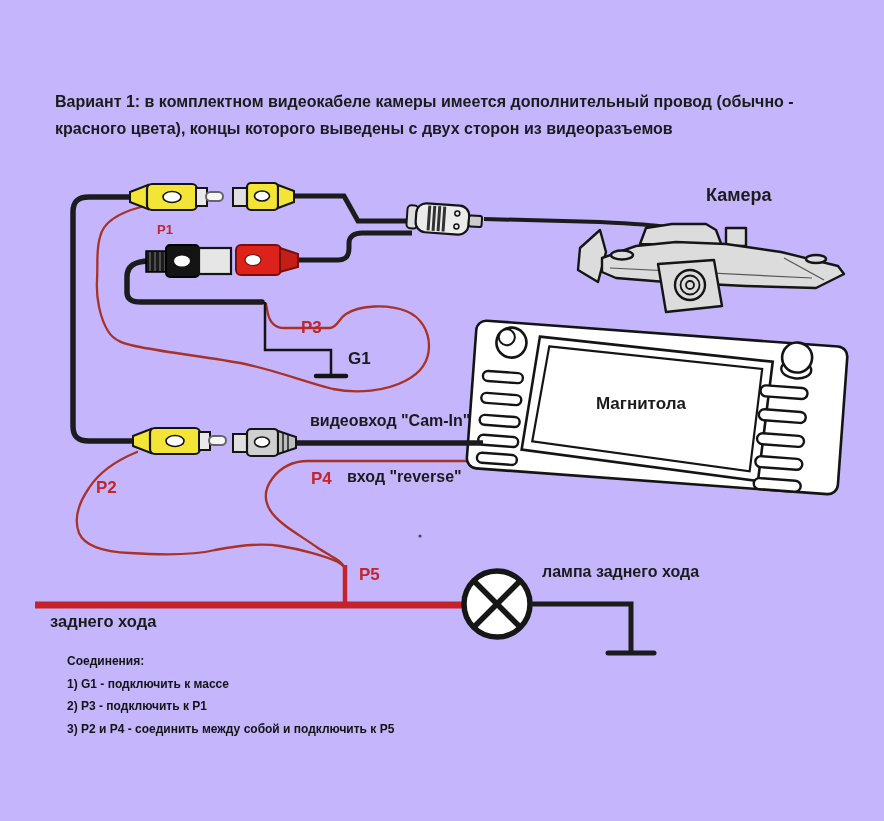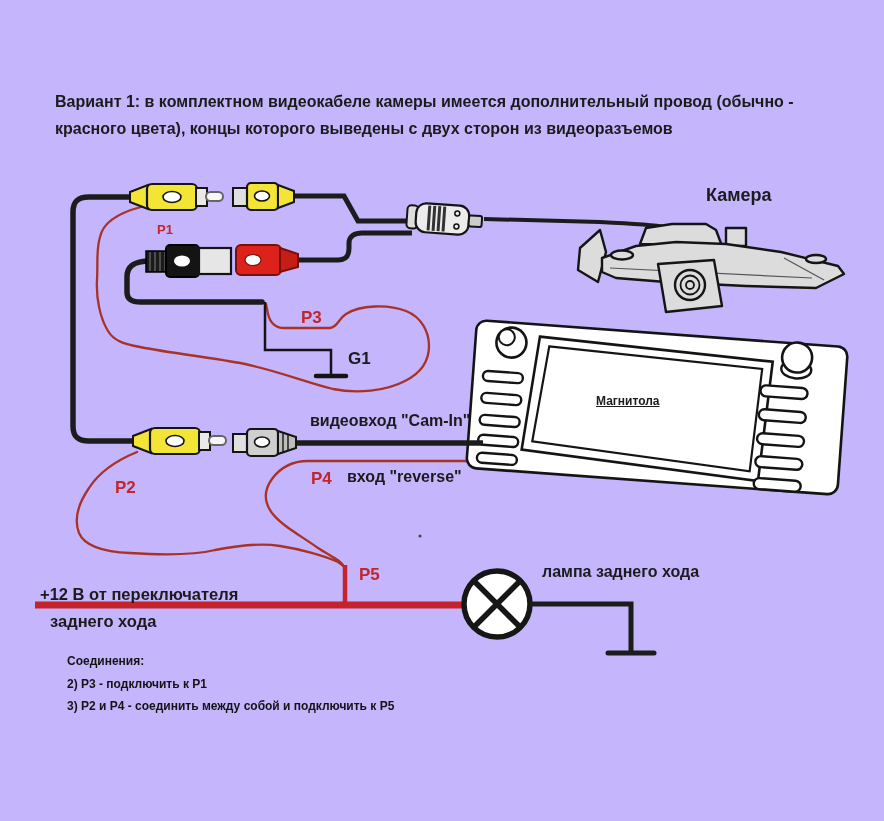--- a/index.html
+++ b/index.html
@@ -161,32 +161,32 @@
 
     <g>
       <path d="M265,302 L265,350 L331,350 L331,374" fill="none" stroke="#141414" stroke-width="2.5"></path>
       <path d="M316,376 L346,376" stroke="#141414" stroke-width="4.5" stroke-linecap="round"></path>
     </g>
 
     <circle cx="420" cy="536" r="1.5" fill="#444444"></circle>
   </svg>
 
   <div class="txt red" style="left:157px;top:214px;font-size:13px;margin-top:8px;">P1</div>
-  <div class="txt red" style="left:301px;top:308px;font-size:17px;">P3</div>
+  <div class="txt red" style="left:301px;top:318px;font-size:17px;">P3</div>
   <div class="txt" style="left:348px;top:337px;font-size:17px;margin-top:12px;">G1</div>
   <div class="txt" style="left:694px;top:185px;font-size:18px;margin-left:12px;">Камера</div>
-  <div class="txt" style="left:596px;top:394px;font-size:12px;text-decoration:underline;">Магнитола</div>
+  <div class="txt" style="left:596px;top:394px;font-size:17px;">Магнитола</div>
   <div class="txt" style="left:310px;top:412px;font-size:16px;">видеовход "Cam-In"</div>
-  <div class="txt red" style="left:115px;top:478px;font-size:17px;">P2</div>
+  <div class="txt red" style="left:96px;top:478px;font-size:17px;">P2</div>
   <div class="txt red" style="left:311px;top:469px;font-size:17px;">P4</div>
   <div class="txt" style="left:347px;top:468px;font-size:16px;">вход "reverse"</div>
   <div class="txt red" style="left:359px;top:565px;font-size:17px;">P5</div>
   <div class="txt" style="left:542px;top:563px;font-size:16px;">лампа заднего хода</div>
-  <div class="txt" style="left:40px;top:585px;font-size:16.5px;">+12 В от переключателя</div>
   <div class="txt" style="left:50px;top:612px;font-size:16.5px;">заднего хода</div>
 
   <div class="connblock">
     <div>Соединения:</div>
+    <div>1) G1 - подключить к массе</div>
     <div>2) P3 - подключить к P1</div>
     <div>3) P2 и P4 - соединить между собой и подключить к P5</div>
   </div>
 
 </div>
 
 </body></html>

